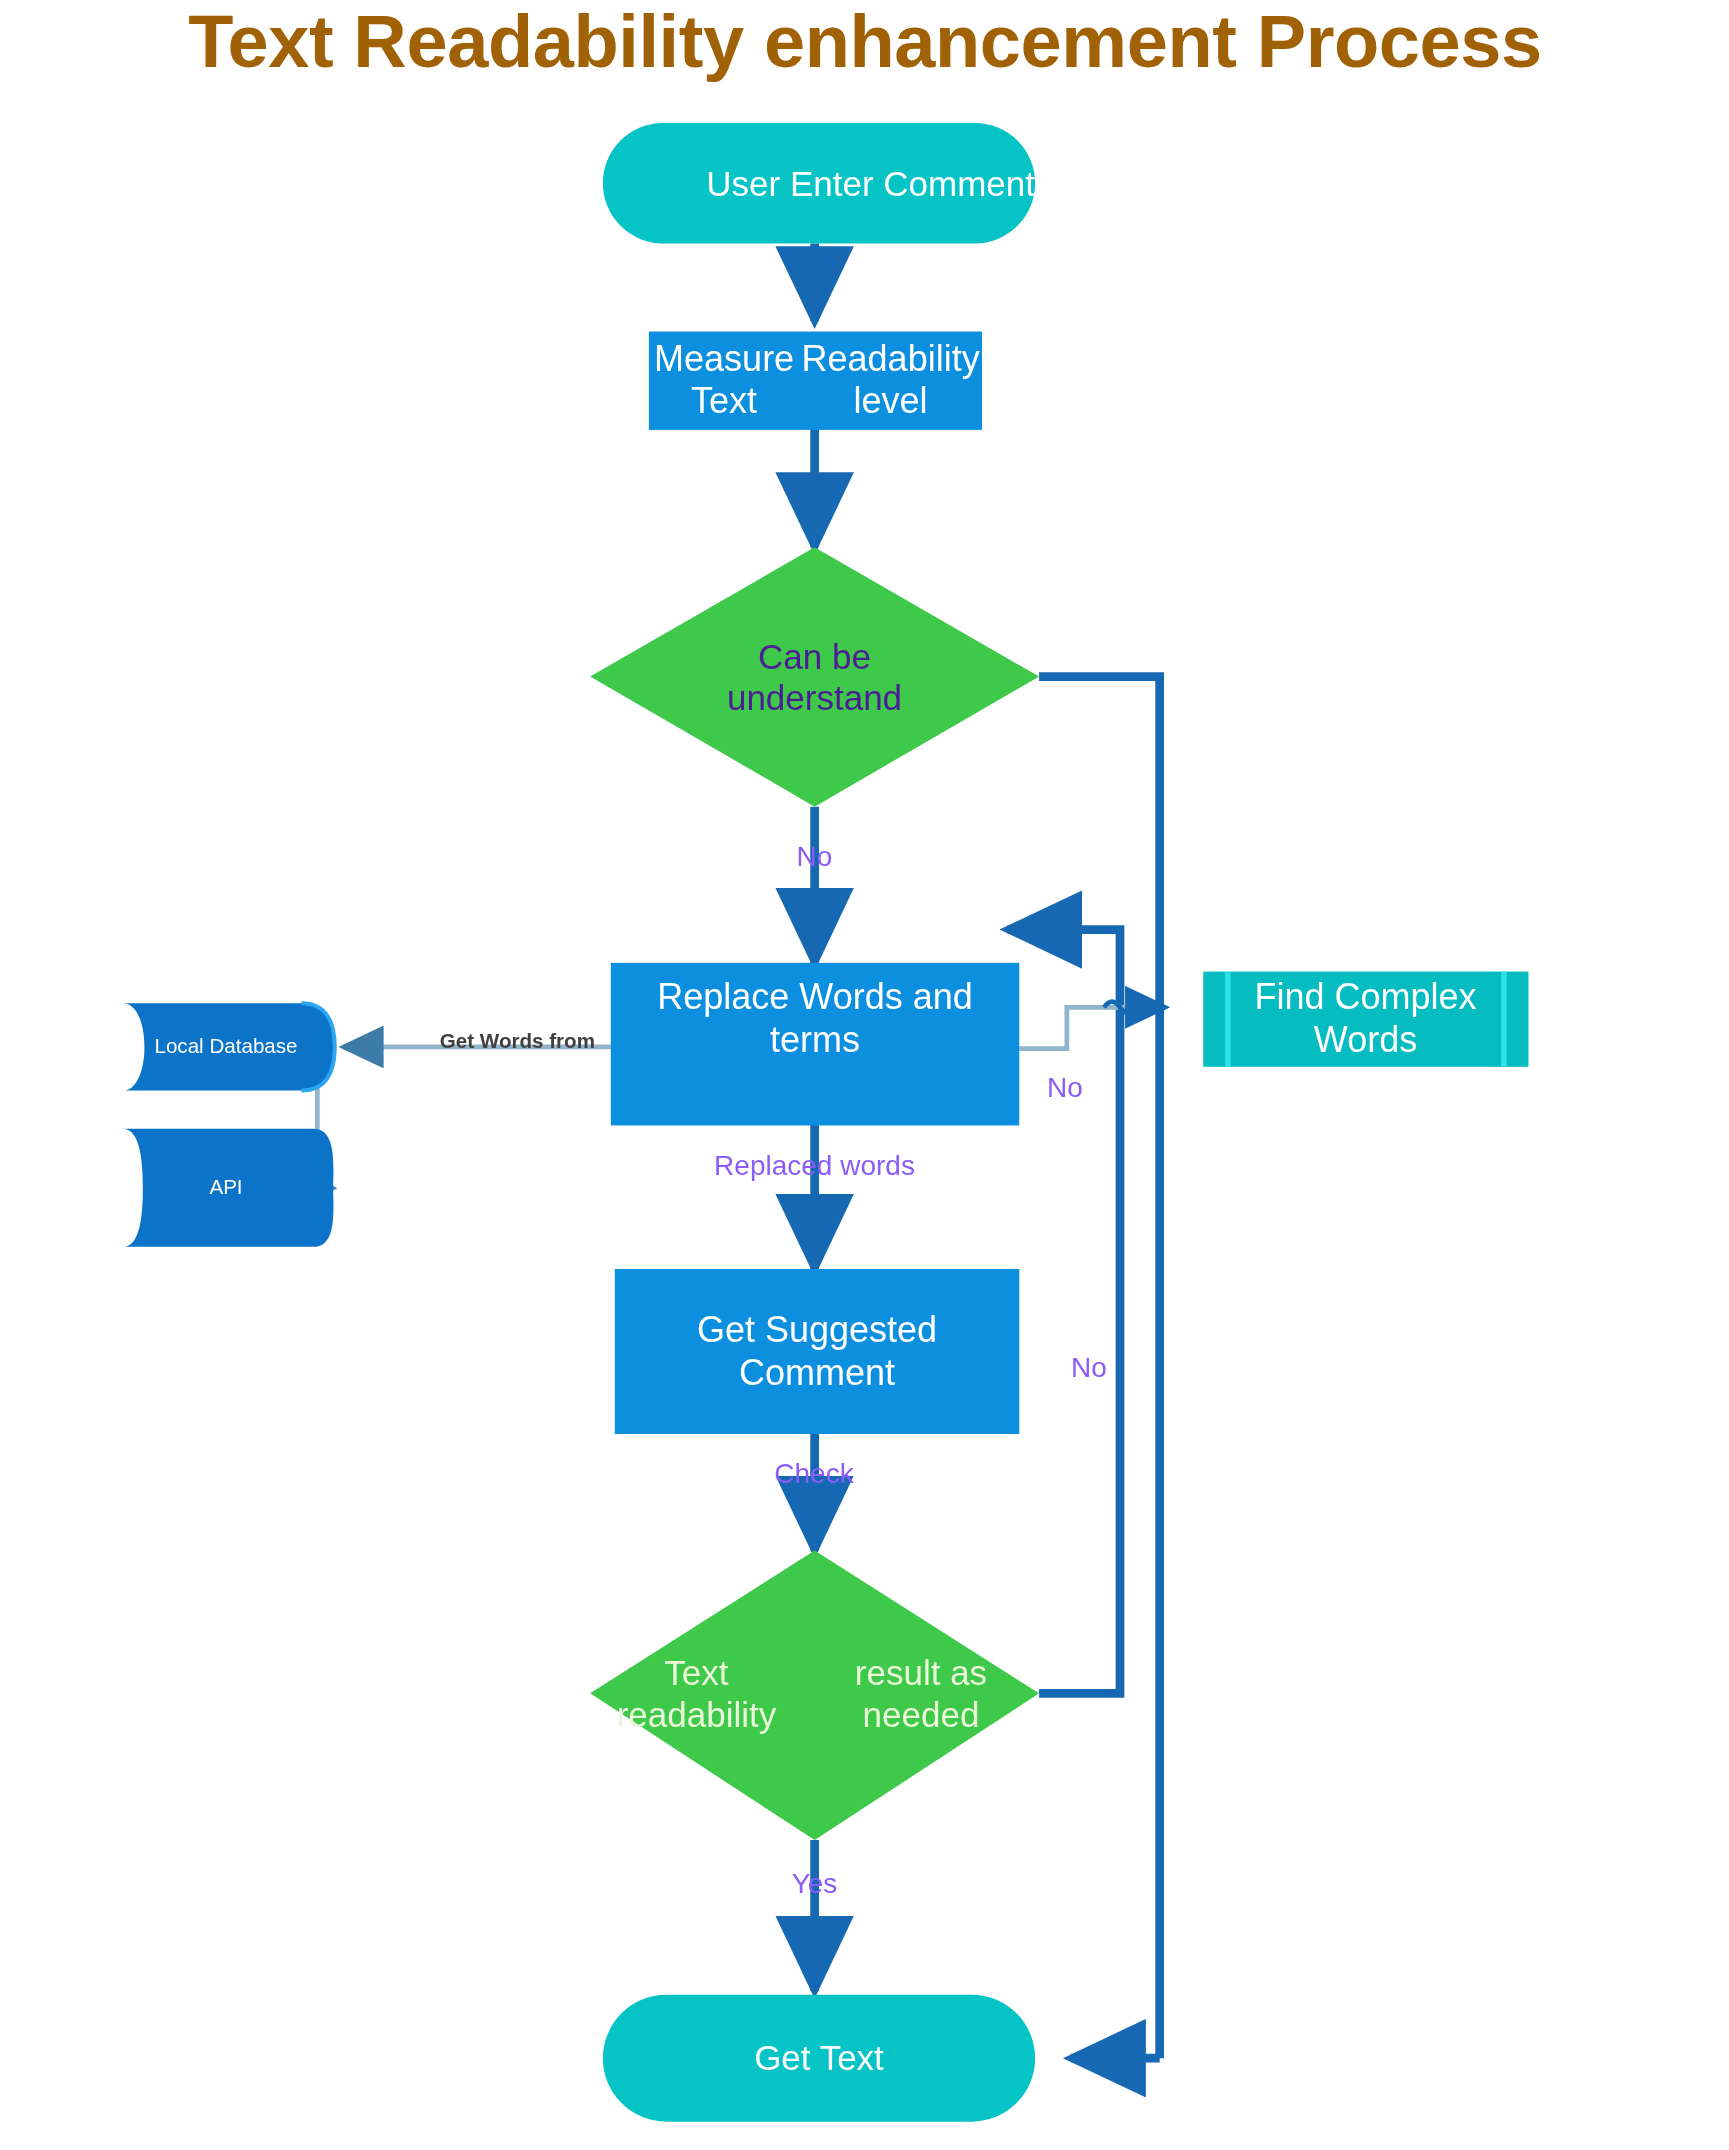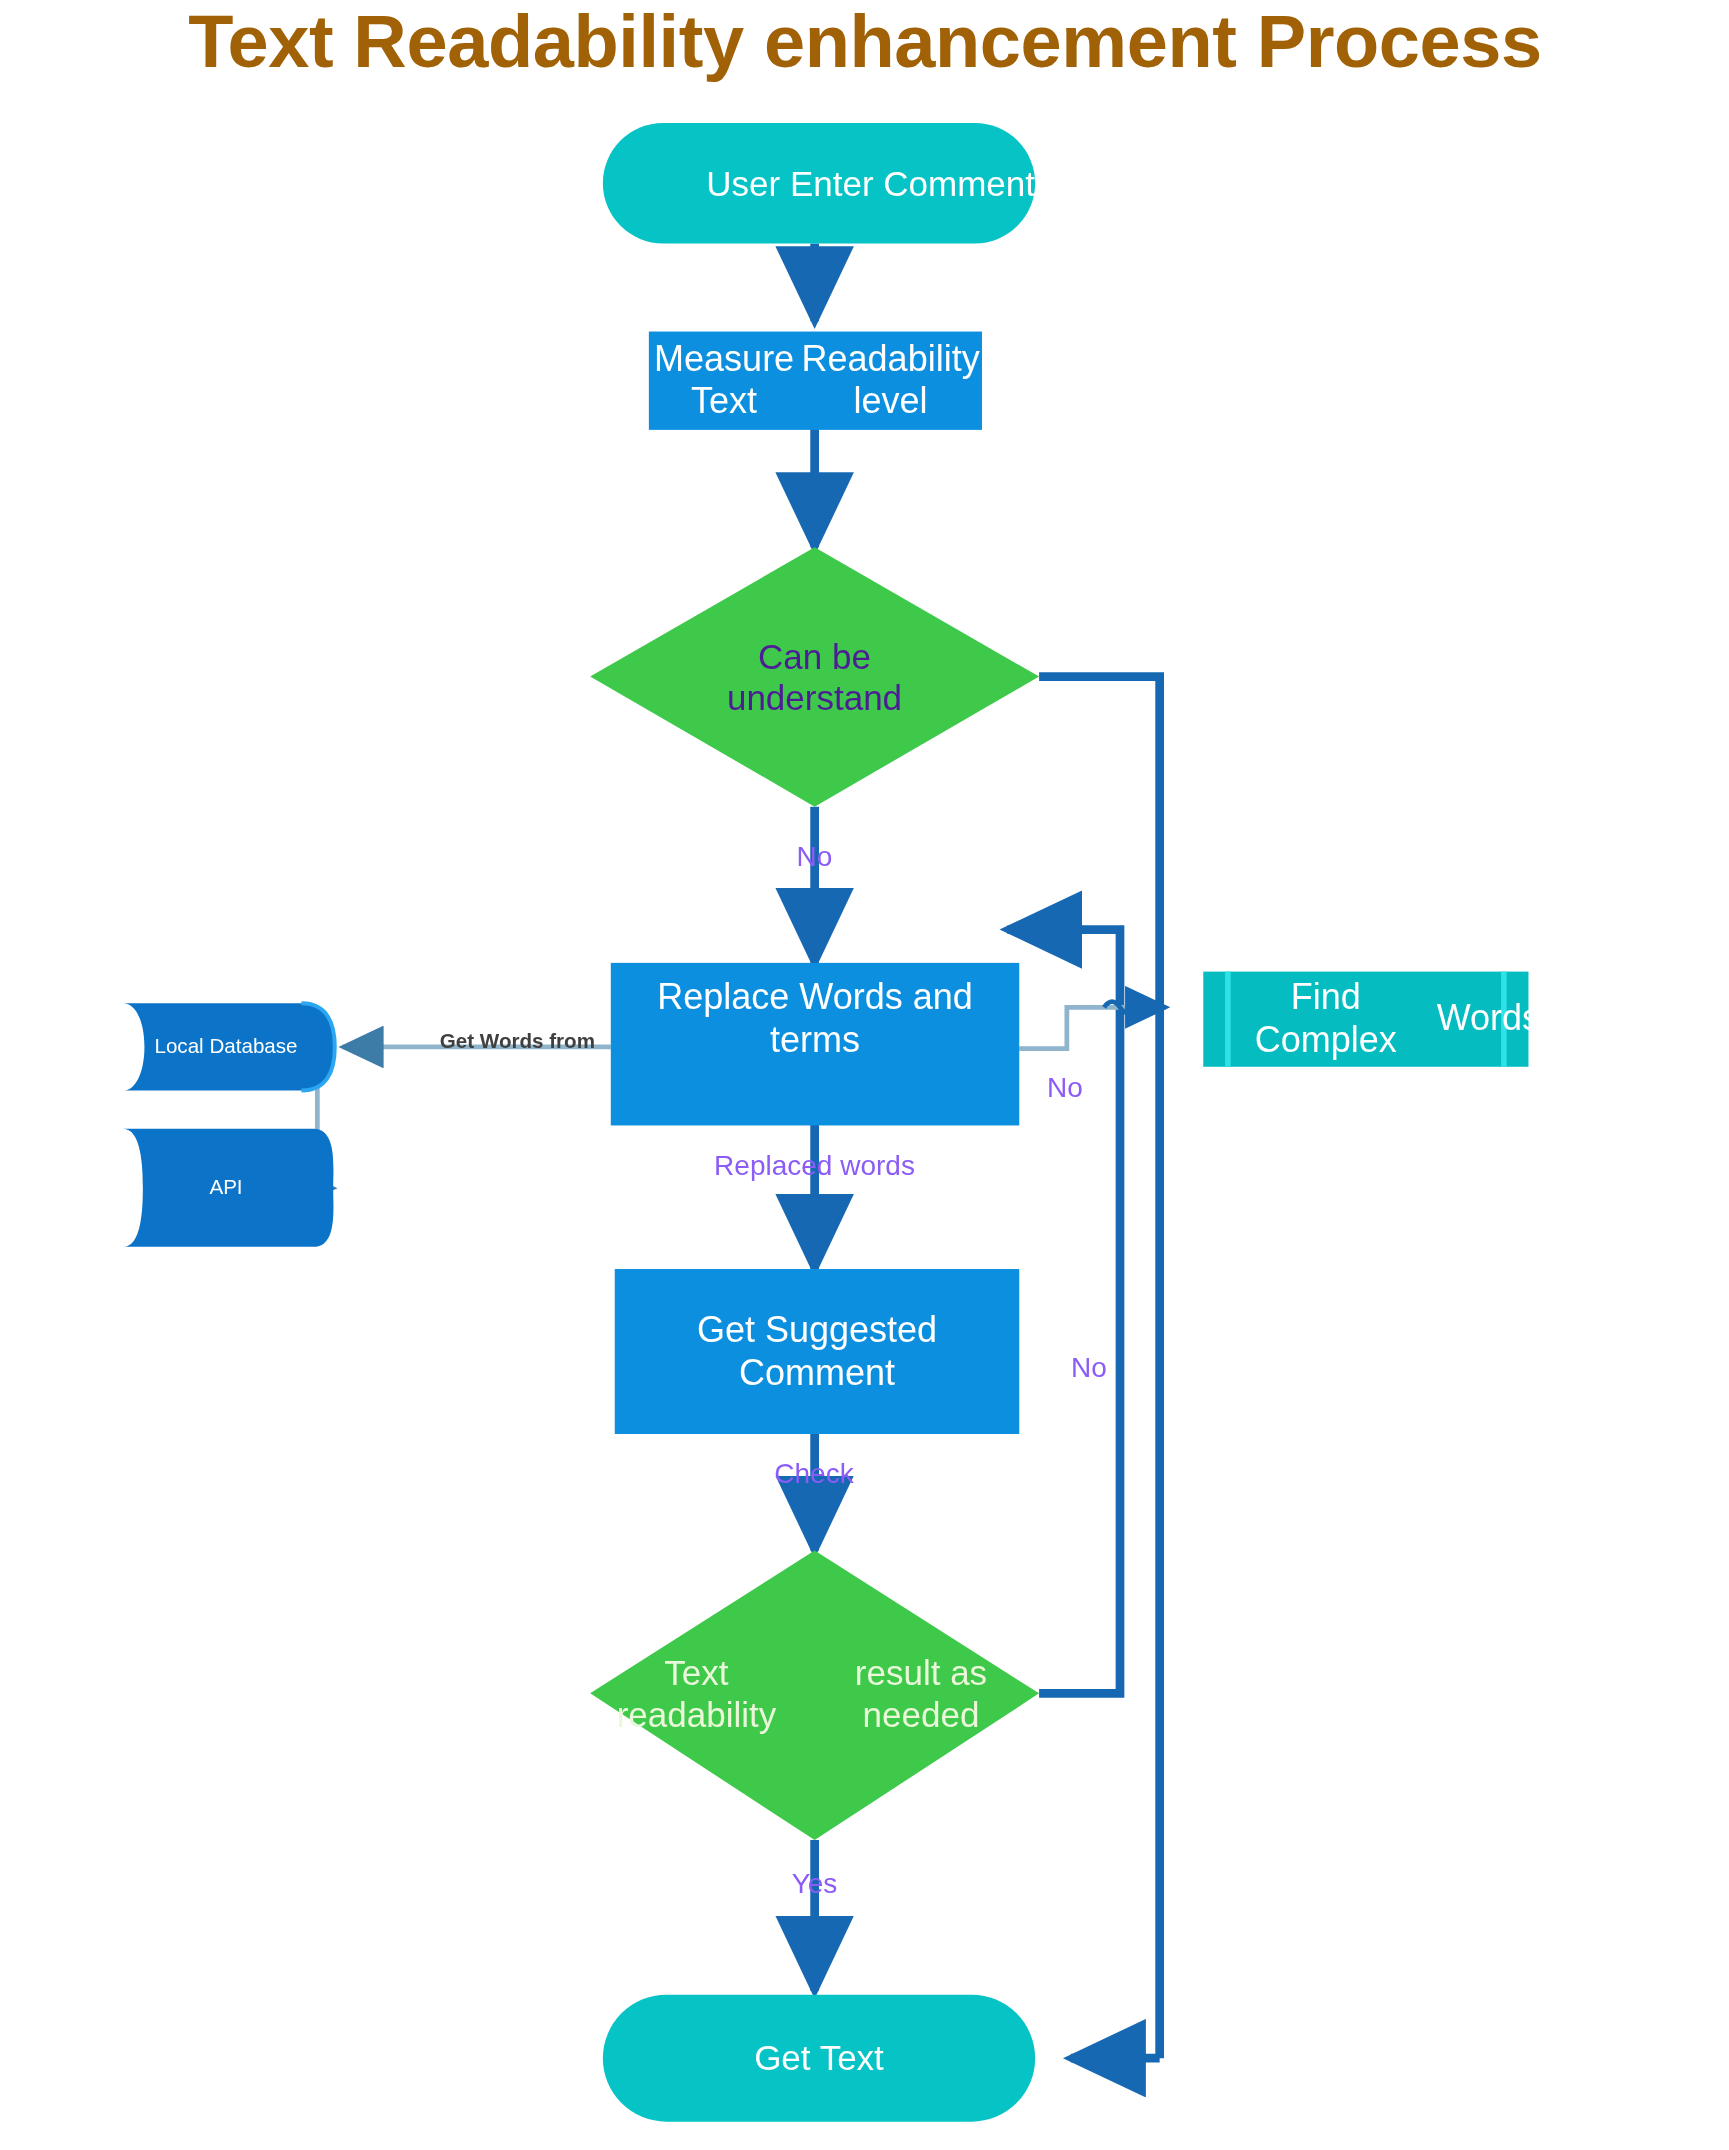--- a/index.html
+++ b/index.html
@@ -172,21 +172,21 @@
   <div class="node-label lbl-decision" style="left:590px; top:603px; width:449px; height:148px; flex-direction:column; color:#4c1d95;">
     <span>Can be</span>
     <span>understand</span>
   </div>
 
   <div class="node-label lbl-process" style="left:611px; top:937px; width:408px; height:163px; flex-direction:column;">
     <span>Replace Words and</span>
     <span>terms</span>
   </div>
 
-  <div class="node-label lbl-predef" style="left:1203px; top:971px; width:325px; height:95px; padding-left:12px;">
+  <div class="node-label lbl-predef" style="left:1203px; top:971px; width:325px; height:95px; flex-direction:column;">
     <span>Find Complex</span>
     <span>Words</span>
   </div>
 
   <div class="node-label lbl-store" style="left:131px; top:1003px; width:190px; height:87px;">
     <span>Local Database</span>
   </div>
 
   <div class="node-label lbl-store" style="left:131px; top:1128px; width:190px; height:118px;">
     <span>API</span>

